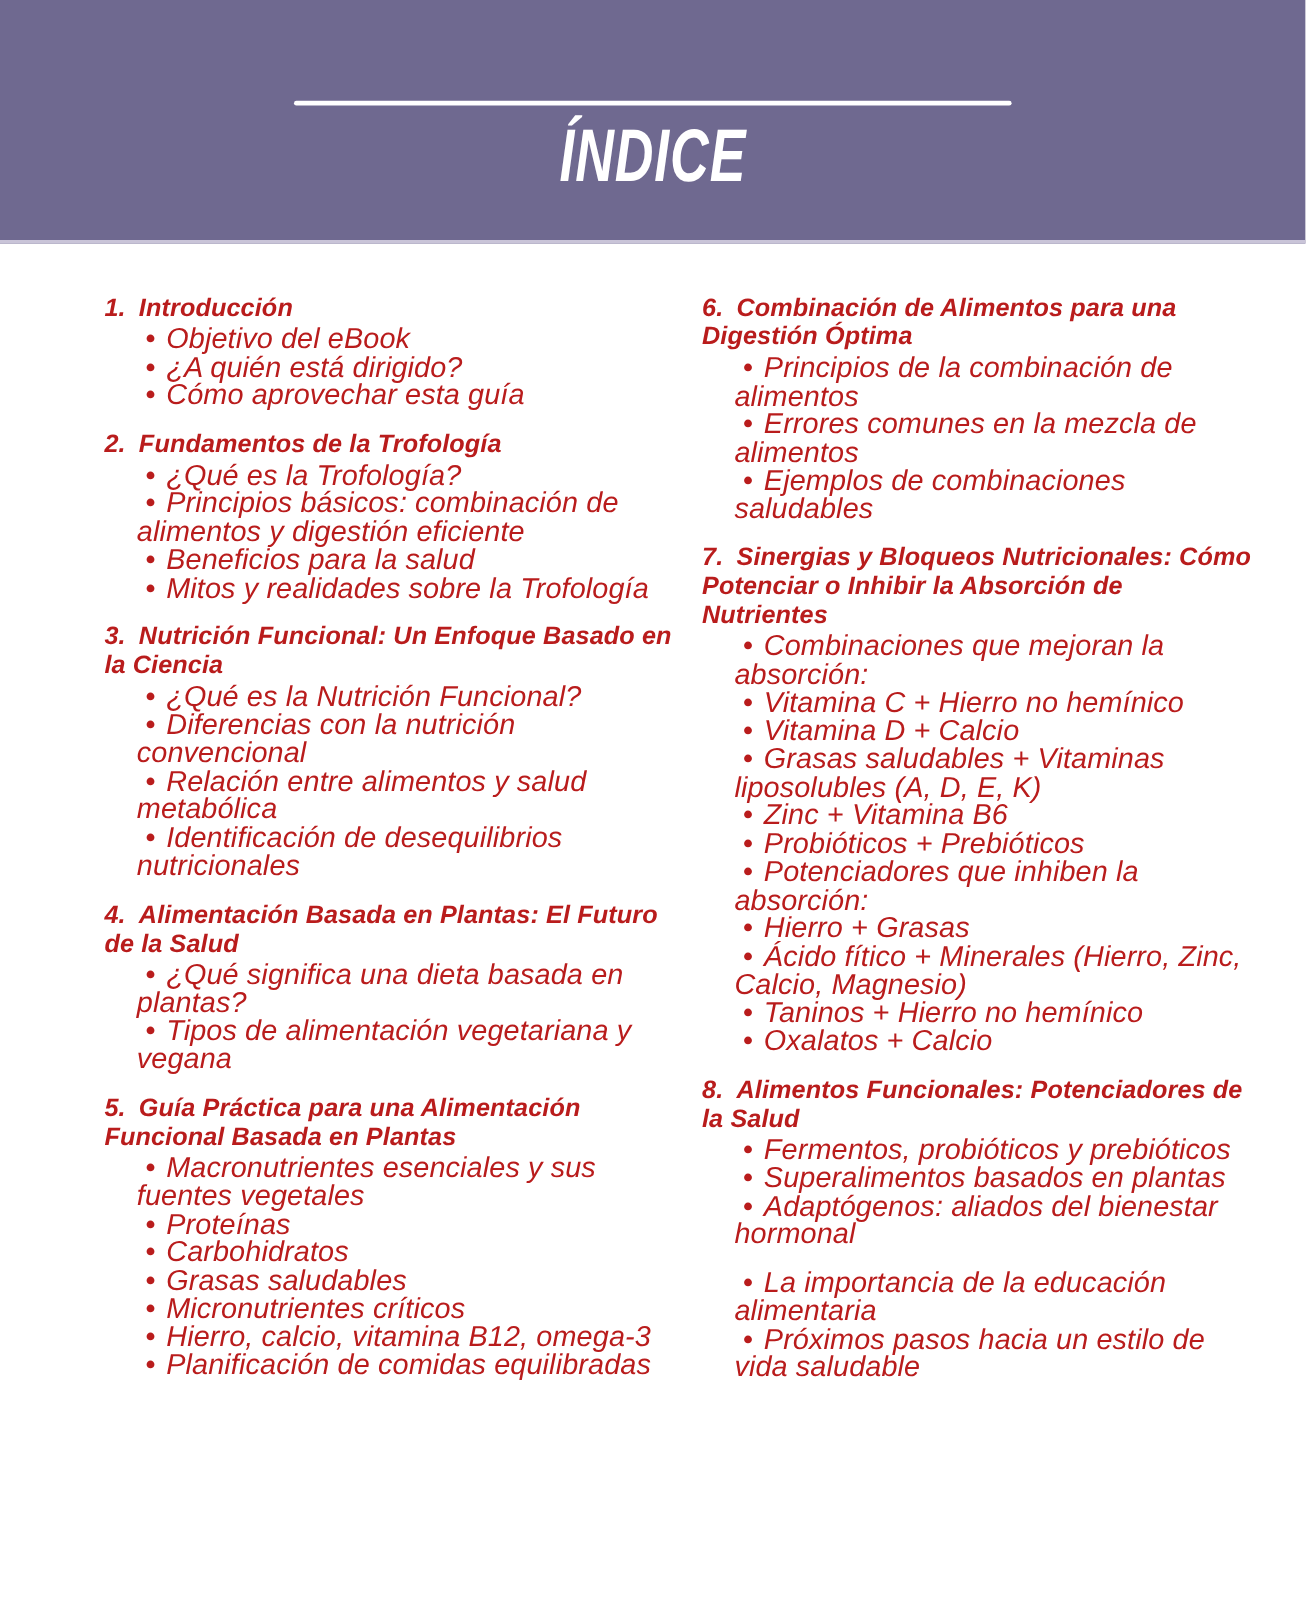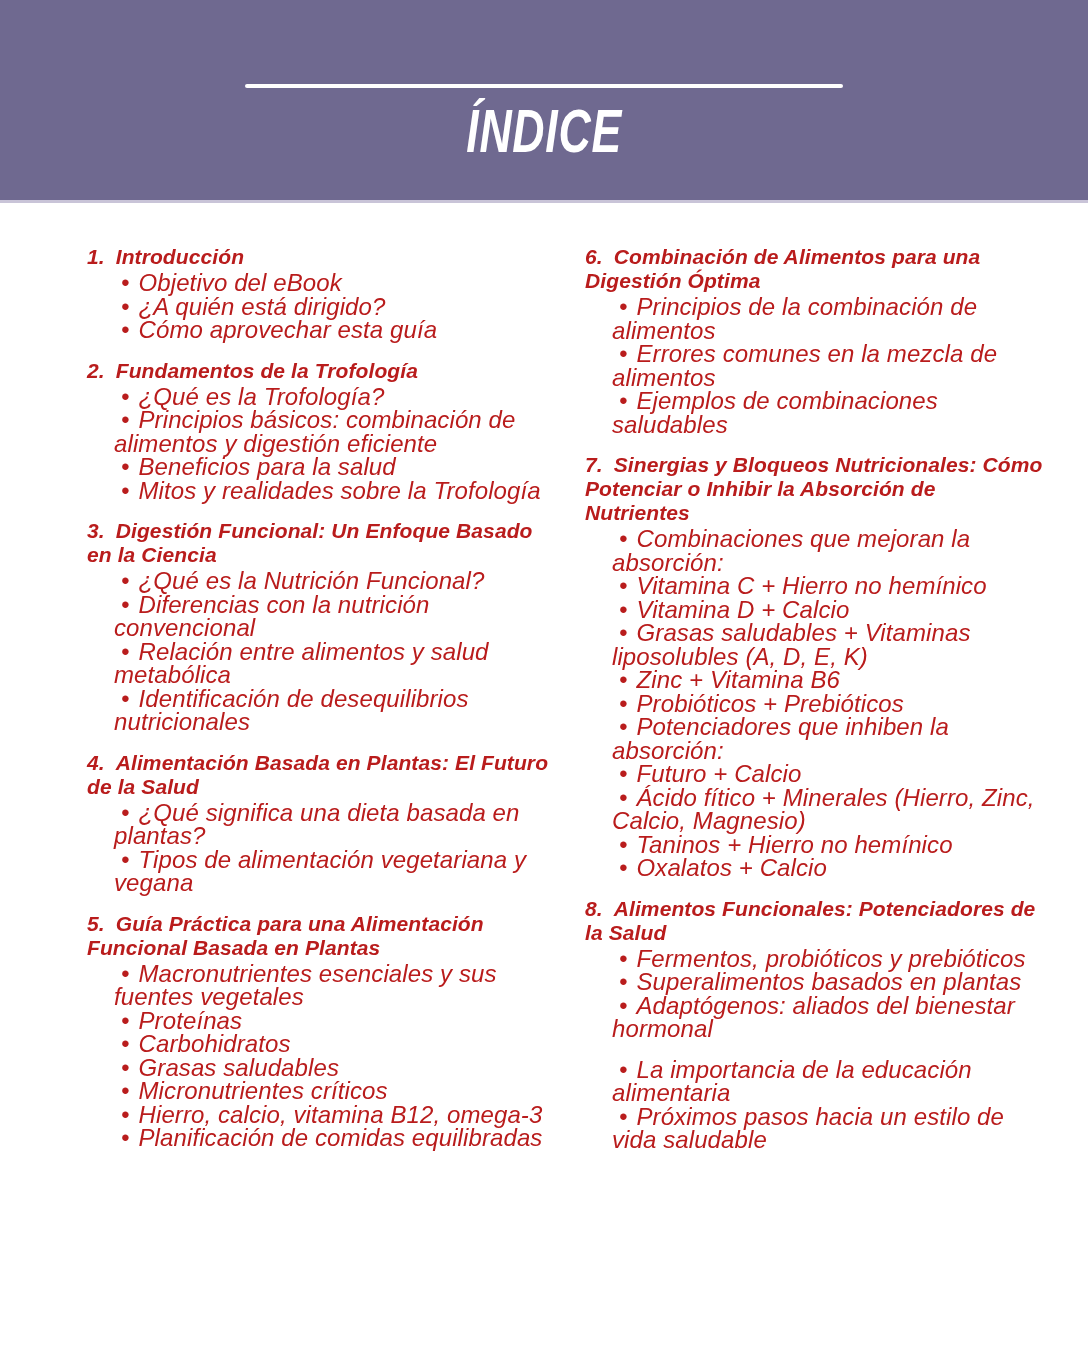--- a/index.html
+++ b/index.html
@@ -107,21 +107,21 @@
     <ul class="sec-items">
             <li>¿Qué es la Trofología?</li>
             <li>Principios básicos: combinación de alimentos y digestión eficiente</li>
             <li>Beneficios para la salud</li>
             <li>Mitos y realidades sobre la Trofología</li>
           </ul>
   </div>
 
   <div class="section">
     <div class="sec-heading">
-      <span class="sec-num">3.</span><span class="sec-title">Digestión Funcional: Un Enfoque Basado en la Ciencia</span>
+      <span class="sec-num">3.</span><span class="sec-title">Nutrición Funcional: Un Enfoque Basado en la Ciencia</span>
     </div>
     <ul class="sec-items">
             <li>¿Qué es la Nutrición Funcional?</li>
             <li>Diferencias con la nutrición convencional</li>
             <li>Relación entre alimentos y salud metabólica</li>
             <li>Identificación de desequilibrios nutricionales</li>
           </ul>
   </div>
 
   <div class="section">
@@ -166,21 +166,21 @@
       <span class="sec-num">7.</span><span class="sec-title">Sinergias y Bloqueos Nutricionales: Cómo Potenciar o Inhibir la Absorción de Nutrientes</span>
     </div>
     <ul class="sec-items">
             <li>Combinaciones que mejoran la absorción:</li>
             <li>Vitamina C + Hierro no hemínico</li>
             <li>Vitamina D + Calcio</li>
             <li>Grasas saludables + Vitaminas liposolubles (A, D, E, K)</li>
             <li>Zinc + Vitamina B6</li>
             <li>Probióticos + Prebióticos</li>
             <li>Potenciadores que inhiben la absorción:</li>
-            <li>Futuro + Calcio</li>
+            <li>Hierro + Grasas</li>
             <li>Ácido fítico + Minerales (Hierro, Zinc, Calcio, Magnesio)</li>
             <li>Taninos + Hierro no hemínico</li>
             <li>Oxalatos + Calcio</li>
           </ul>
   </div>
 
   <div class="section">
     <div class="sec-heading">
       <span class="sec-num">8.</span><span class="sec-title">Alimentos Funcionales: Potenciadores de la Salud</span>
     </div>

